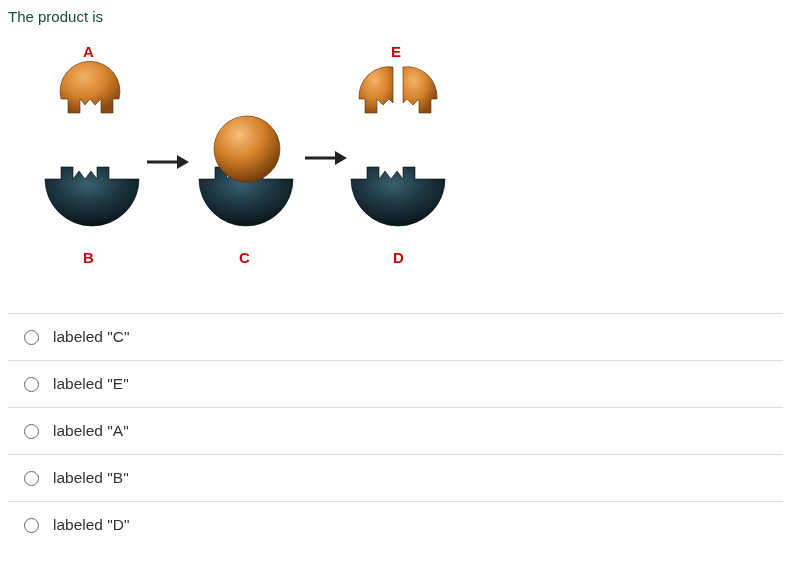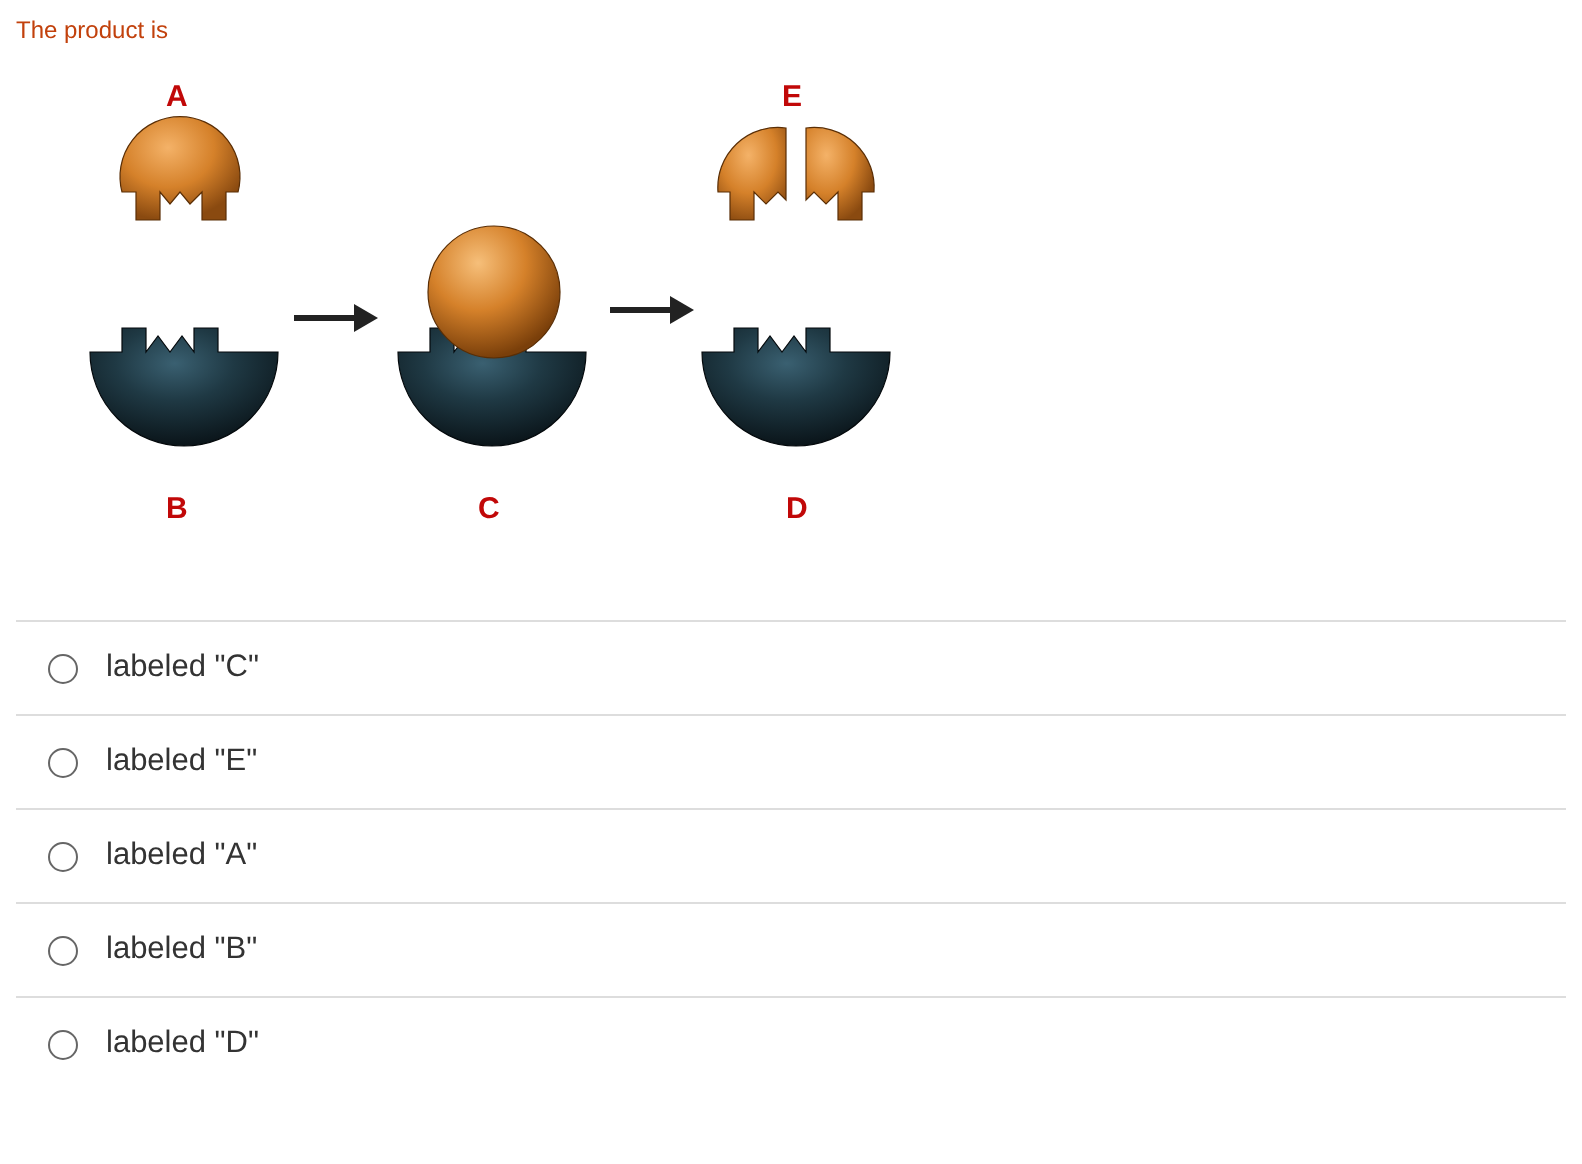--- a/index.html
+++ b/index.html
@@ -6,22 +6,22 @@
   body {
     margin: 0;
     padding: 8px 8px 0 8px;
     font-family: "Helvetica Neue", Arial, sans-serif;
     font-size: 16px;
     color: #333;
     background: #fff;
     width: 791px;
   }
   .question-text {
-    font-size: 12px;
-    color: #c2410c;
+    font-size: 15px;
+    color: #14532d;
     margin-bottom: 18px;
   }
   .diagram-area {
     position: relative;
     width: 460px;
     height: 230px;
     margin-left: 25px;
     margin-bottom: 40px;
   }
   .label {

